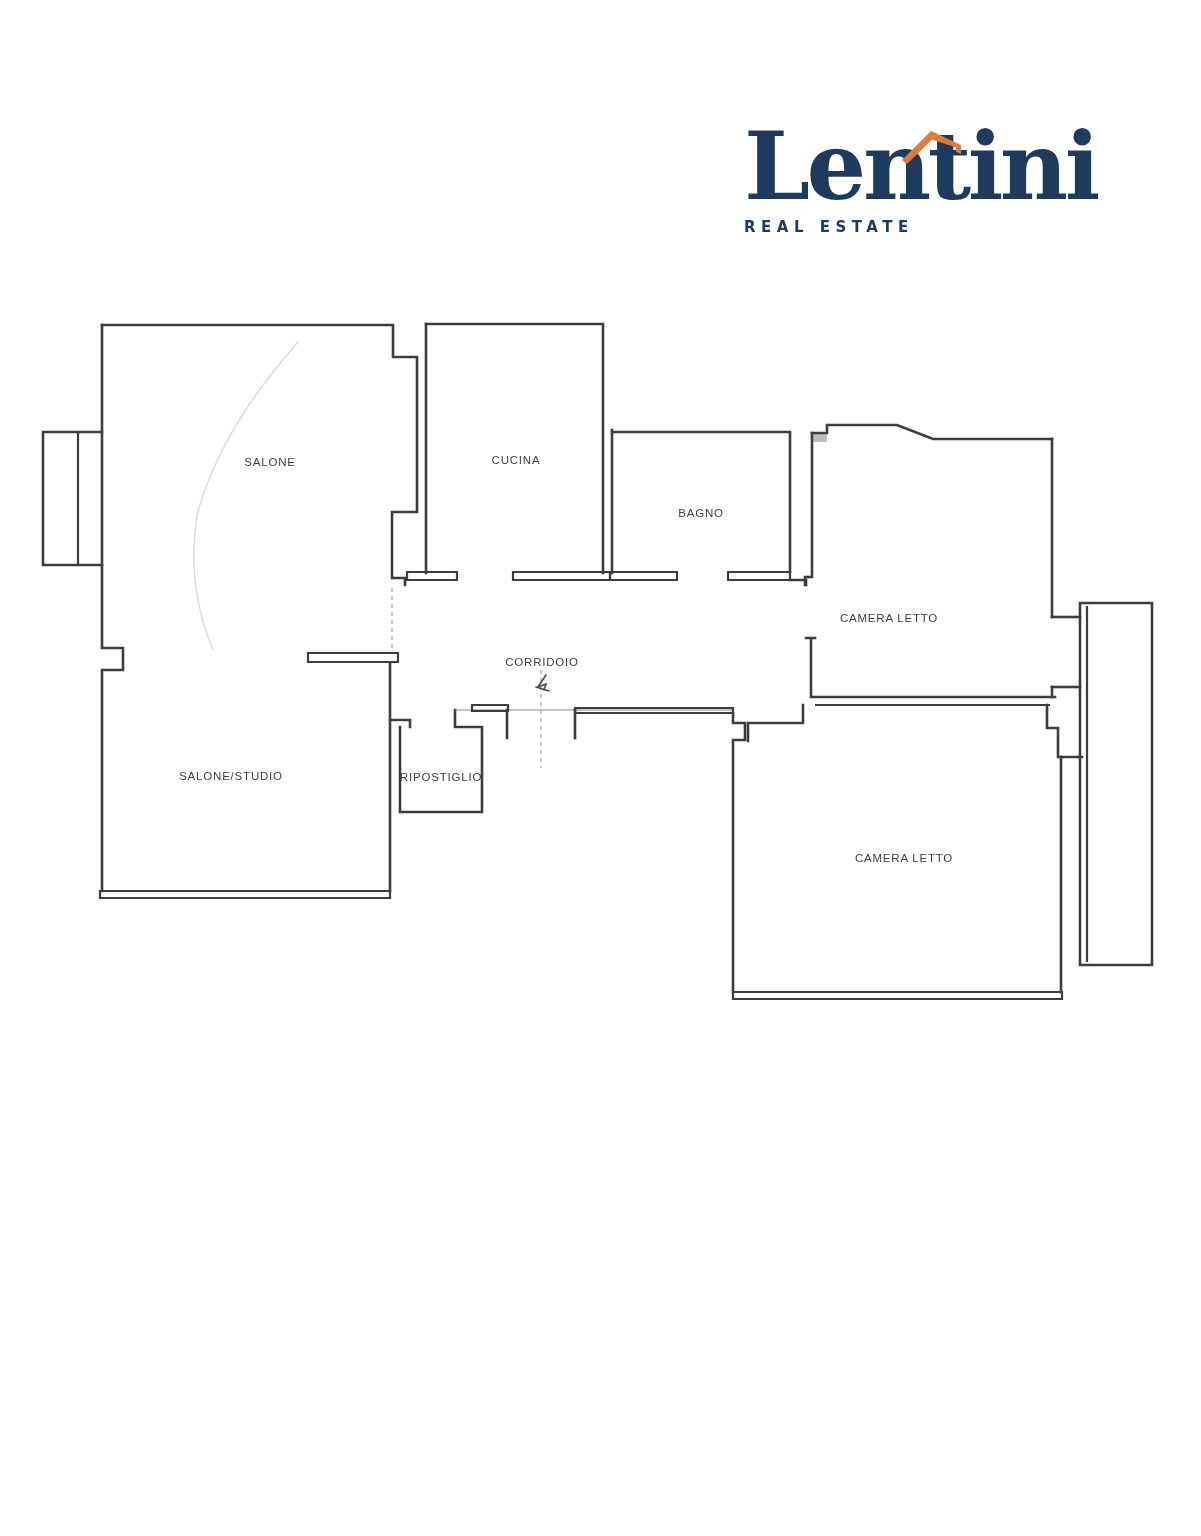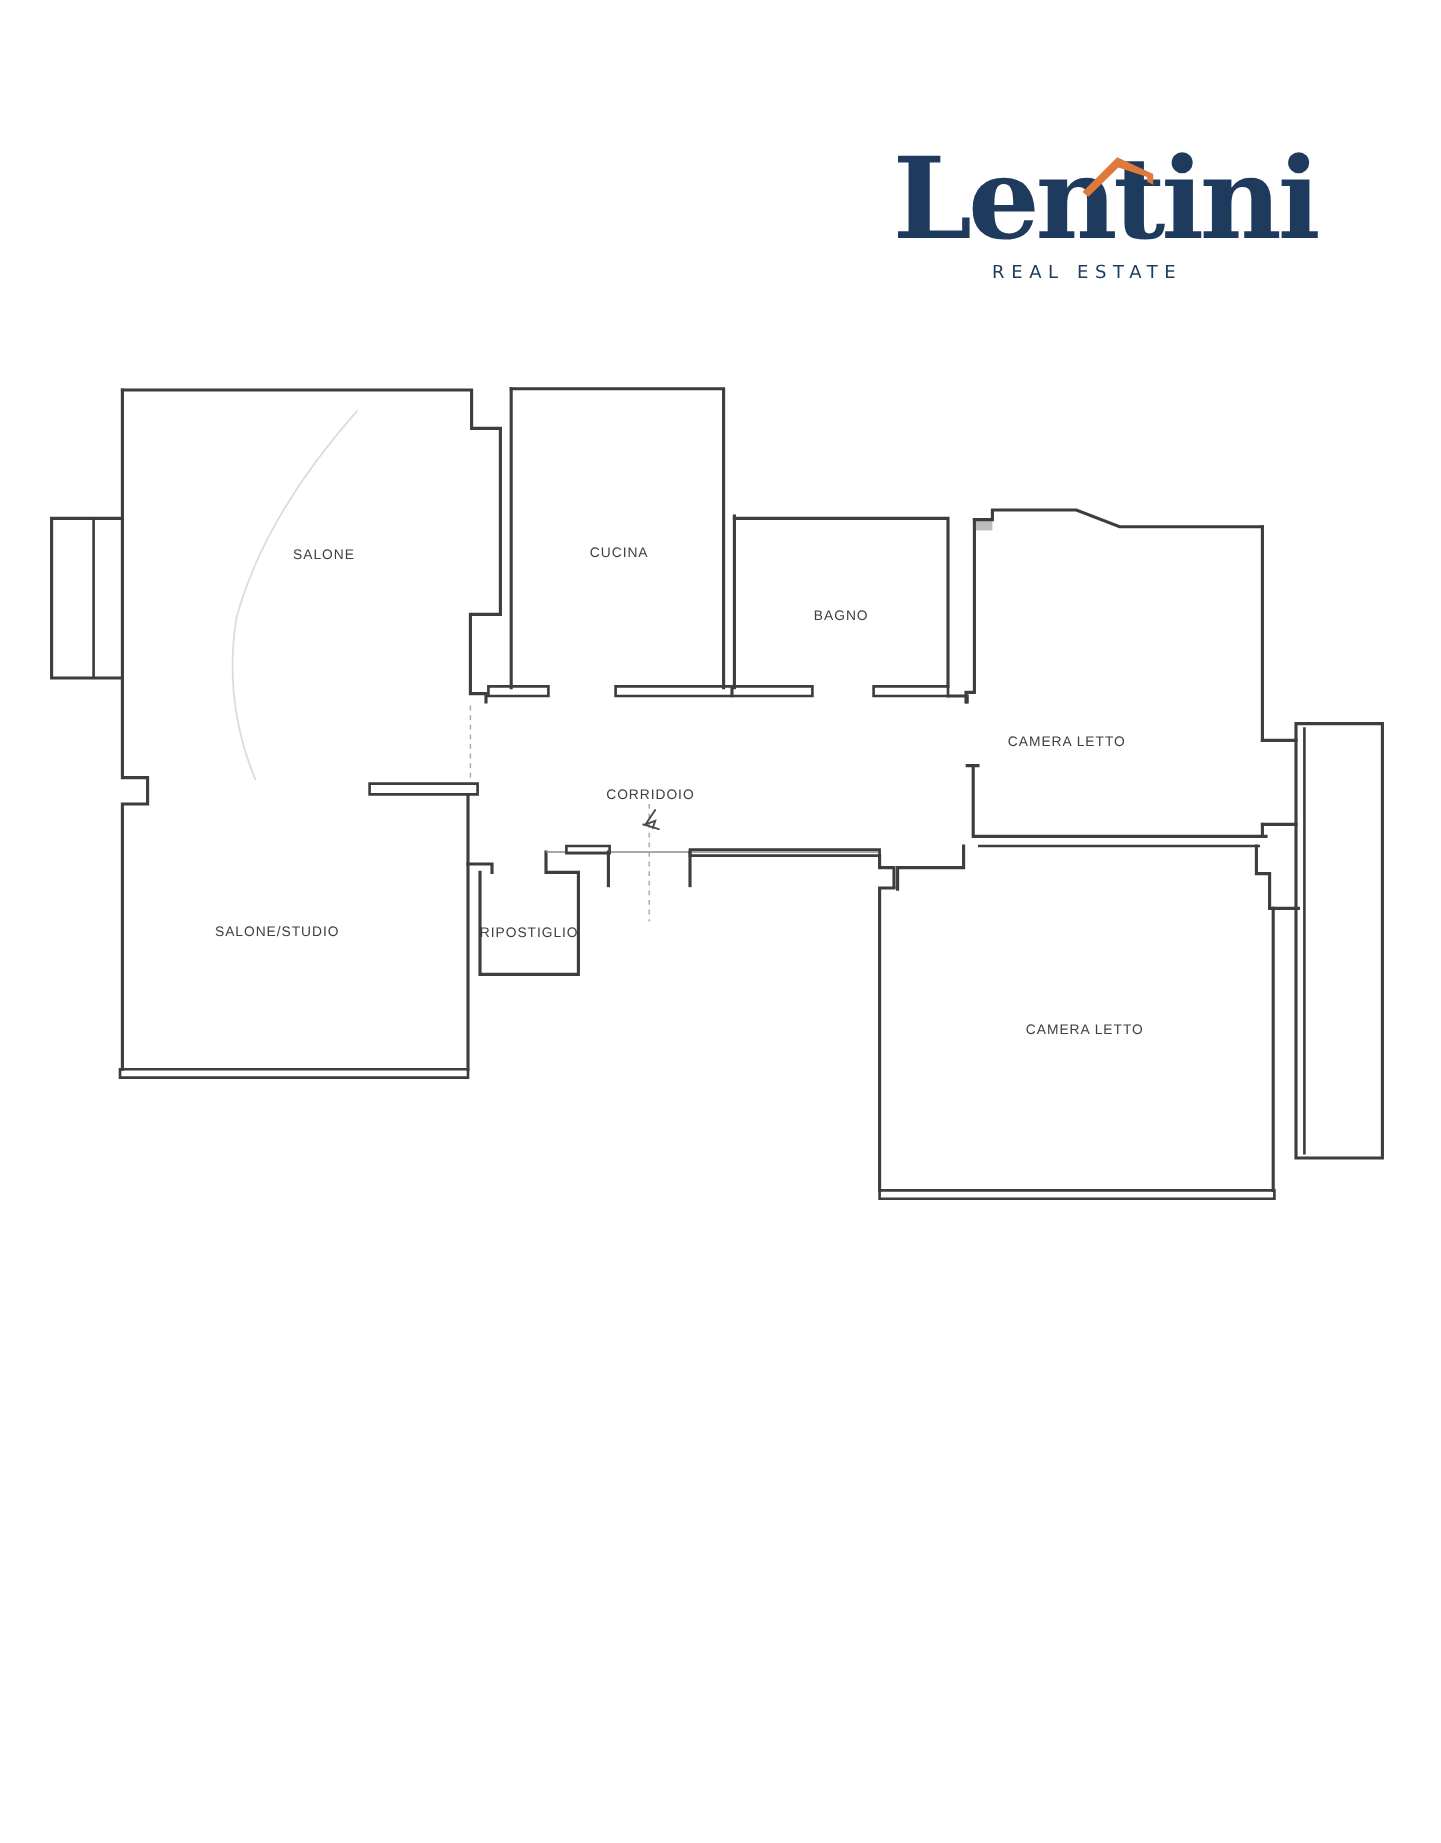--- a/index.html
+++ b/index.html
@@ -17,25 +17,25 @@
     font-weight:700;
     font-size:94px;
     line-height:0.95;
     letter-spacing:-3.5px;
     color:#1e3a5c;
     white-space:nowrap;
   }
   .roof-svg{position:absolute;left:158px;top:8px;}
   .tagline{
     font-family:"DejaVu Sans", sans-serif;
-    font-weight:normal;
+    font-weight:bold;
     font-size:15px;
     letter-spacing:5.5px;
     color:#1e3a5c;
-    text-align:center;
+    text-align:left;
     margin-top:7px;
     margin-right:-6px;
     white-space:nowrap;
   }
   
   .plan-svg{position:absolute;left:0;top:0;}
   .wall{stroke:#3d3d3d;stroke-width:2.6;fill:none;stroke-linecap:square;stroke-linejoin:miter;}
   .wall-thin{stroke:#8a8a8a;stroke-width:1.2;fill:none;}
   .wall-double{stroke:#3d3d3d;stroke-width:2.2;fill:none;stroke-linejoin:miter;}
   .dash{stroke:#a8a8a8;stroke-width:1.2;fill:none;stroke-dasharray:4 4;}

